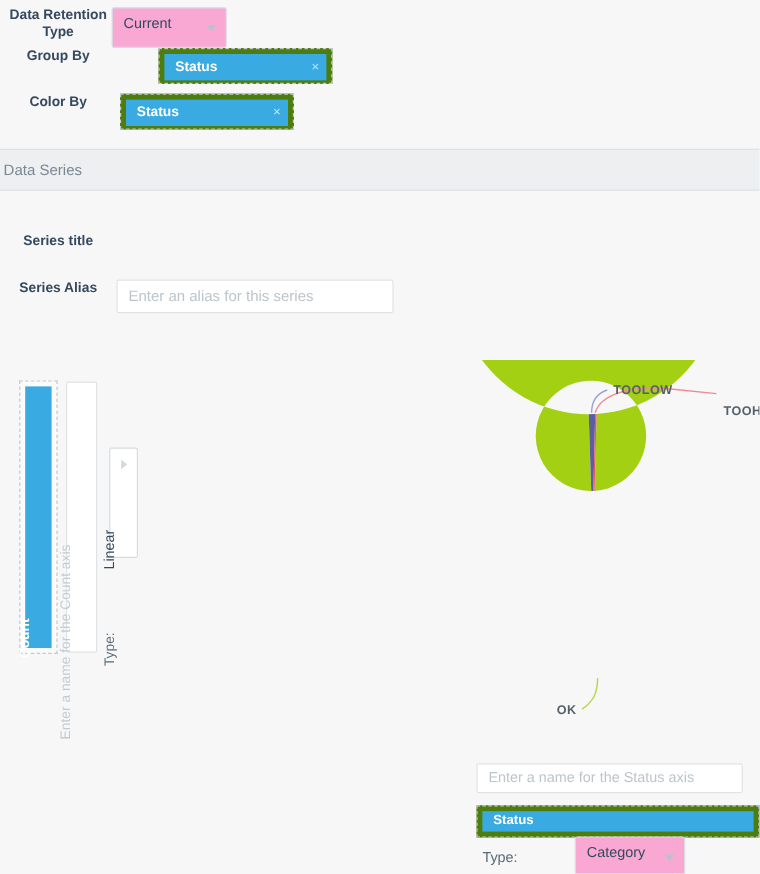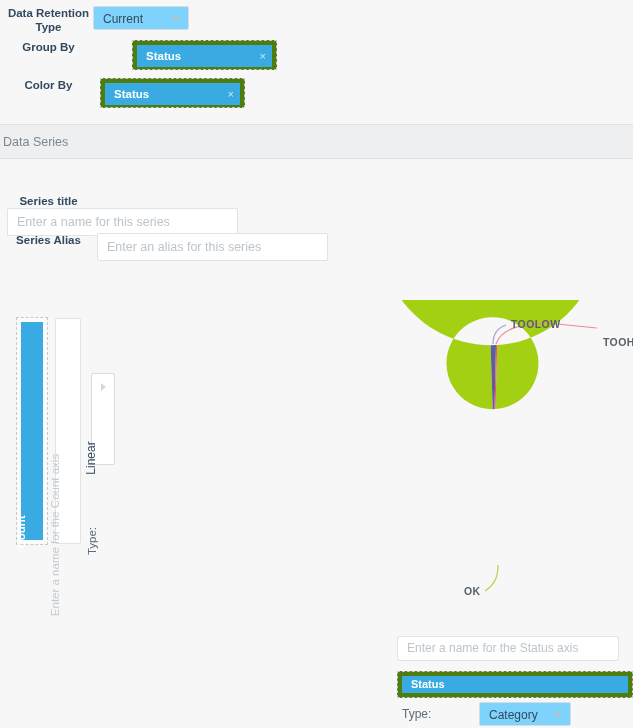--- a/index.html
+++ b/index.html
@@ -32,24 +32,24 @@
     font-size: 11.5px;
     font-weight: bold;
     color: #34495e;
     line-height: 14px;
     text-align: center;
   }
 
   
   .select-box {
     position: relative;
-    background: #7dd3fc;
+    background: #f9a8d4;
     border: 1px solid #d8dce0;
     border-radius: 2px;
-    height: 24px;
+    height: 34px;
     line-height: 24px;
     box-sizing: border-box;
     padding: 0 22px 0 9px;
     font-size: 12px;
     color: #34495e;
     white-space: nowrap;
     overflow: hidden;
   }
   .select-box .caret {
     position: absolute;
@@ -330,25 +330,22 @@
       <span>Status</span>
       <span class="chip-x">×</span>
     </div>
   </div>
 </div>
 
 <div id="section-band">
   <span class="band-title">Data Series</span>
 </div>
 
-<div class="form-row" id="row-series-title" style="top:194px;flex-direction:column;">
+<div class="form-row" id="row-series-title" style="top:194px;">
   <div class="field-label">Series title</div>
-  <div class="text-input" style="width:231px;margin-left:7px;">
-    <span class="ph">Enter a name for this series</span>
-  </div>
 </div>
 
 <div class="form-row" id="row-series-alias" style="top:233px;">
   <div class="field-label">Series Alias</div>
   <div class="text-input" style="width:231px;margin-left:7px;">
     <span class="ph">Enter an alias for this series</span>
   </div>
 </div>
 
 <div id="count-tag-zone">

